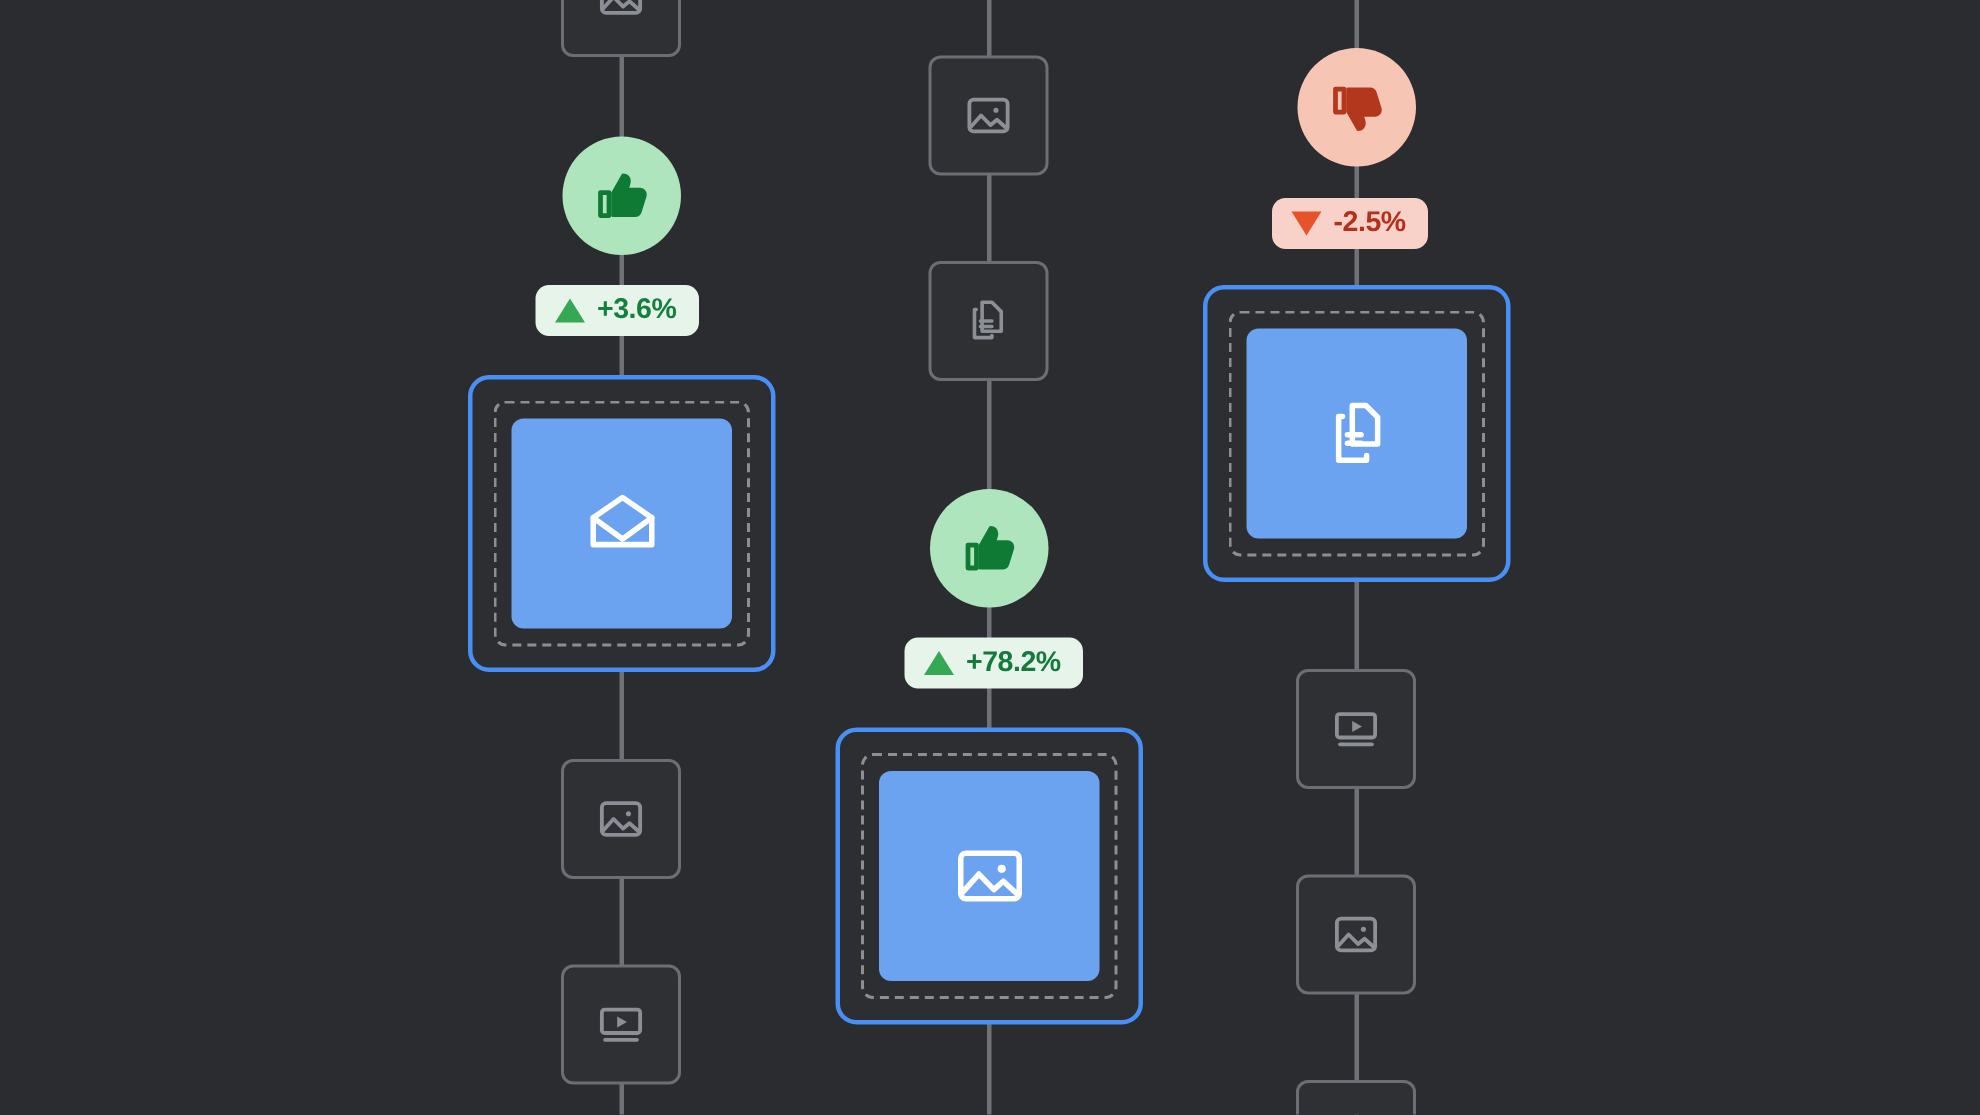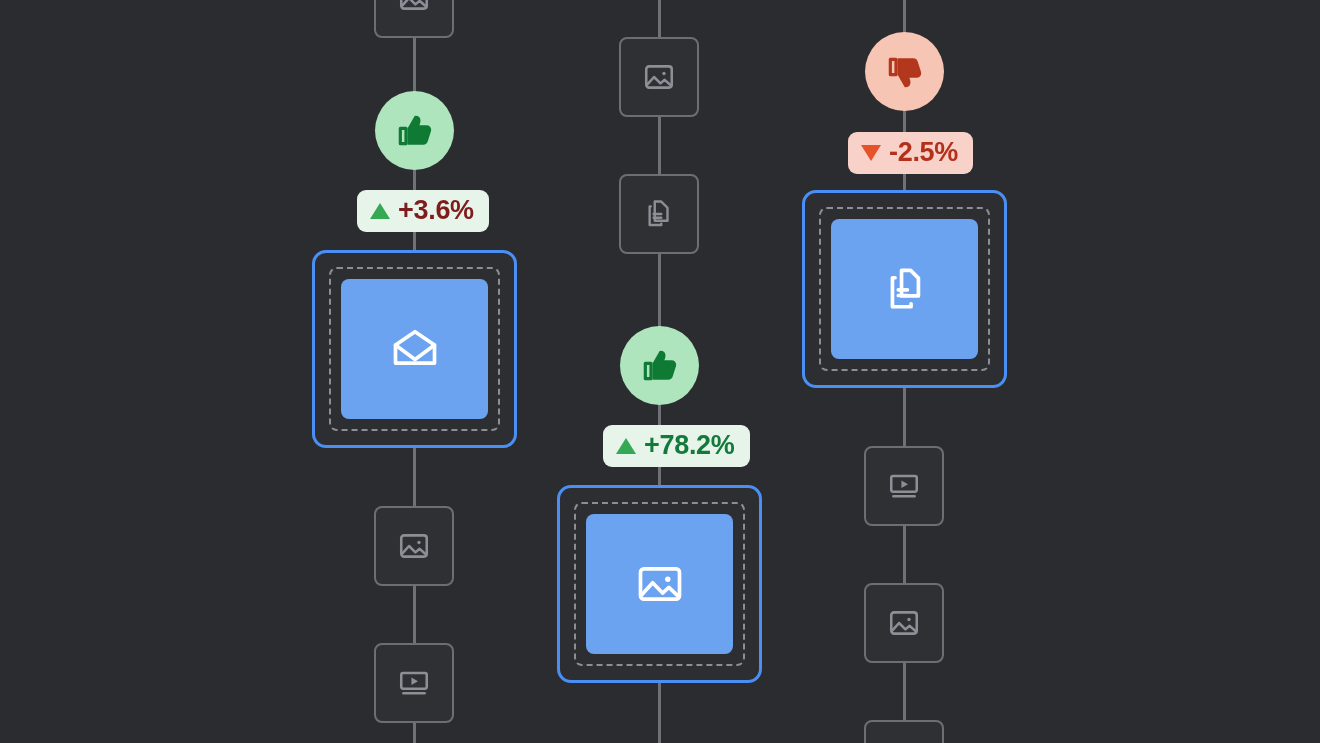--- a/index.html
+++ b/index.html
@@ -81,21 +81,21 @@
   }
   .reaction svg { display: block; }
 
   
   .badge {
     display: inline-flex;
     align-items: center;
     gap: 8px;
     padding: 7px 15px 8px 13px;
     border-radius: 9px;
-    font-size: 27px;
+    font-size: 19px;
     font-weight: 700;
     letter-spacing: -0.3px;
     line-height: 1;
     white-space: nowrap;
   }
   .tri { width: 0; height: 0; }
   .tri-up {
     border-left: 10px solid transparent;
     border-right: 10px solid transparent;
     border-bottom: 16px solid #34a853;
@@ -125,21 +125,21 @@
 
   <div class="node reaction" style="left:375px; top:91px; width:79px; height:79px; background:#aee5bd;">
     <span>
       <svg width="40" height="40" viewBox="0 0 24 24">
         <path d="M3.2 10.4h3.4v9.2H3.2z" fill="none" stroke="#0f7a34" stroke-width="1.9" stroke-linejoin="round"></path>
         <path d="M8.1 10.6L12.2 3.4c1.5 0 2.5 1 2.5 2.4 0 1.1-.5 2.3-.9 3.3h5.2c1.2 0 2.1.9 2.1 2 0 .3 0 .5-.1.8l-1.9 6.1c-.3 1-1.2 1.6-2.2 1.6H8.1z" fill="#0f7a34" stroke="#0f7a34" stroke-width="1.2" stroke-linejoin="round"></path>
       </svg>
     </span>
   </div>
 
-  <div class="node badge" style="left:357px; top:190px; background:#e6f4ea; color:#7f1d1d;">
+  <div class="node badge" style="left:357px; top:190px; background:#e6f4ea; color:#15803d;">
     <span class="tri tri-up"></span>
     <span>+3.6%</span>
   </div>
 
   <div class="node card" style="left:312px; top:250px; width:205px; height:198px;">
     <div class="card-dashed">
       <div class="card-fill" style="background:#6ba3f0;">
         <span>
           <svg width="52" height="52" viewBox="0 0 24 24" fill="none" stroke="#ffffff" stroke-width="1.7" stroke-linecap="round" stroke-linejoin="round">
             <path d="M3 10.2v8.3h18v-8.3L12 4z"></path>

